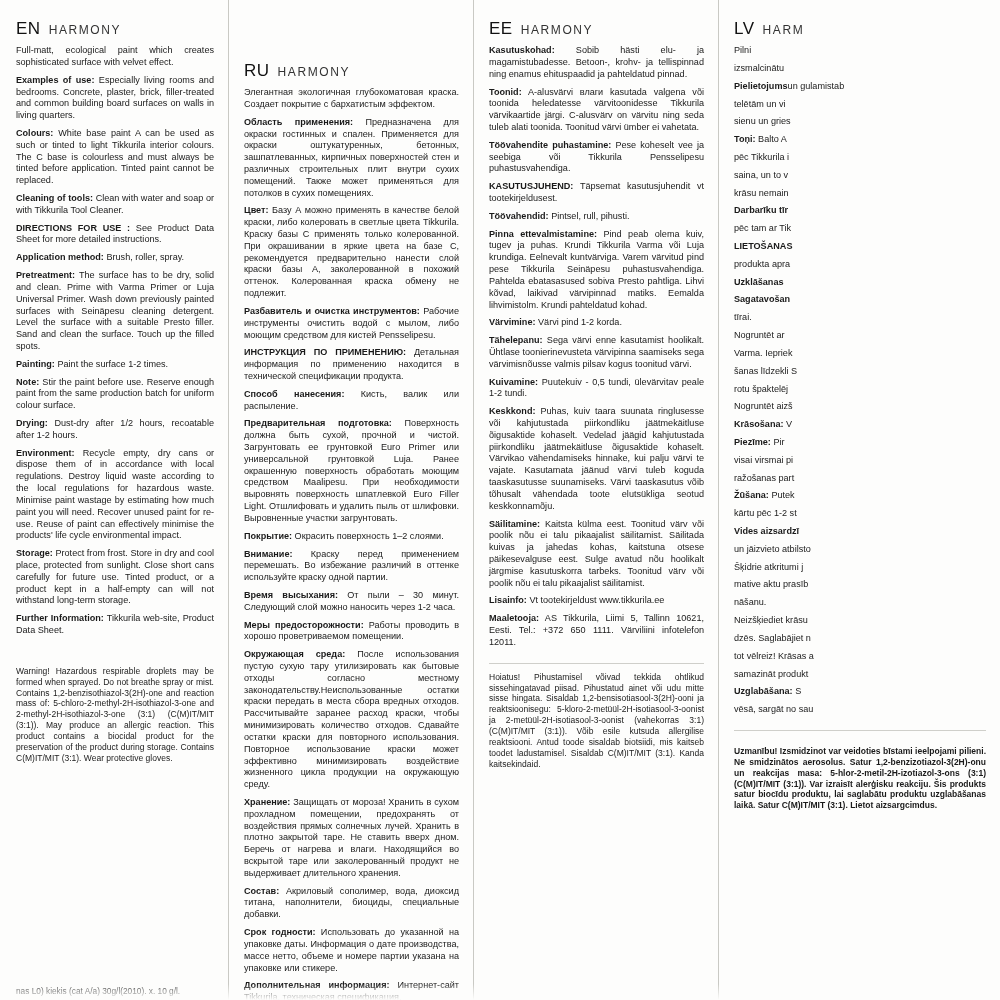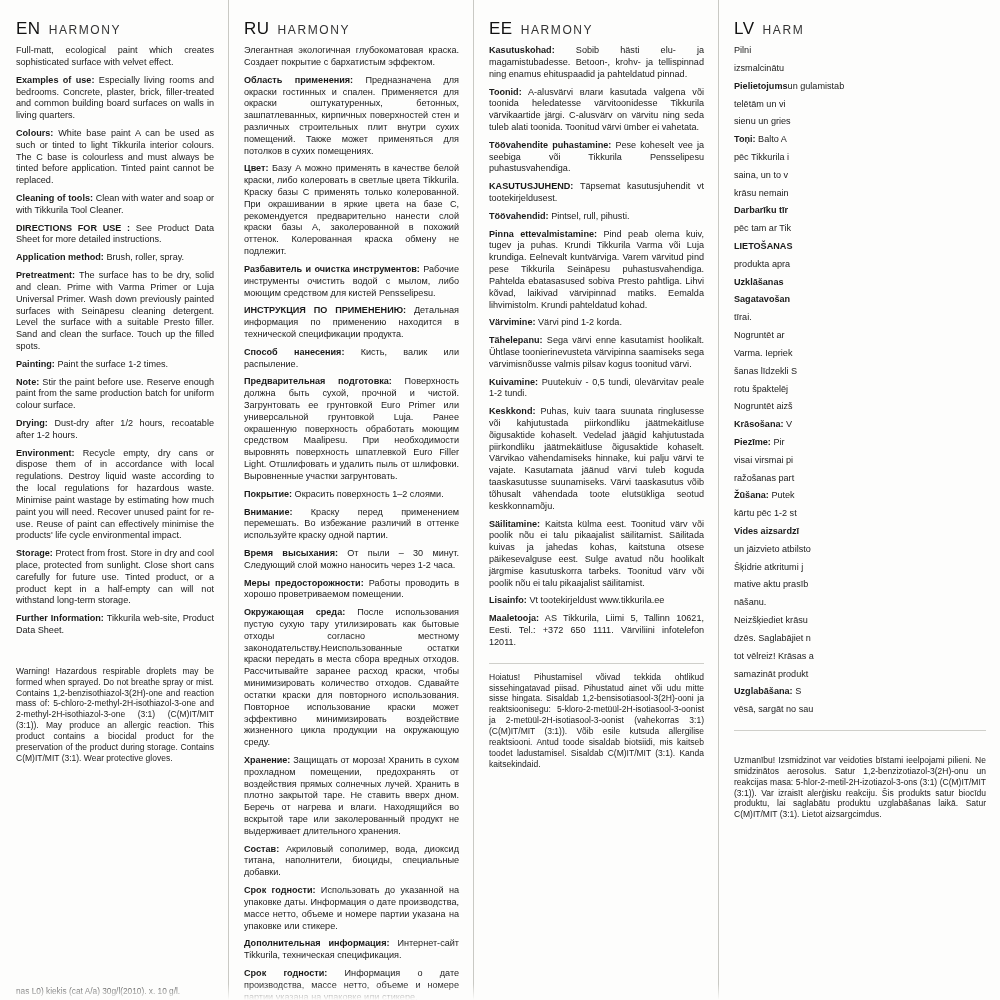--- a/index.html
+++ b/index.html
@@ -26,21 +26,21 @@
   .col {
     position: relative;
     box-sizing: border-box;
     padding: 0 14px 0 16px;
     font-size: 9.1px;
     line-height: 1.30;
     text-align: justify;
     overflow: hidden;
   }
   .col.en { width: 228px; }
-  .col.ru { width: 245px; }
+  .col.ru { width: 245px; margin-top: 42px; }
   .col.ee { width: 245px; }
   .col.lv { width: 282px; }
 
   .divider {
     position: absolute;
     top: 0;
     bottom: 0;
     width: 1px;
     background: #c9c9c4;
   }
@@ -79,21 +79,22 @@
     line-height: 1.28;
   }
   .ee-warn {
     margin-top: 14px;
     border-top: 1px solid #cfcfca;
     padding-top: 8px;
   }
   .lv-warn {
     margin-top: 14px;
     border-top: 1px solid #cfcfca;
-    padding-top: 24px;
+    padding-top: 15px;
+    font-weight: bold;
   }
   .en-warn {
     margin-top: 29px;
   }
   .footer-cut {
     position: absolute;
     bottom: 4px;
     left: 16px;
     right: 14px;
     font-size: 8.3px;

